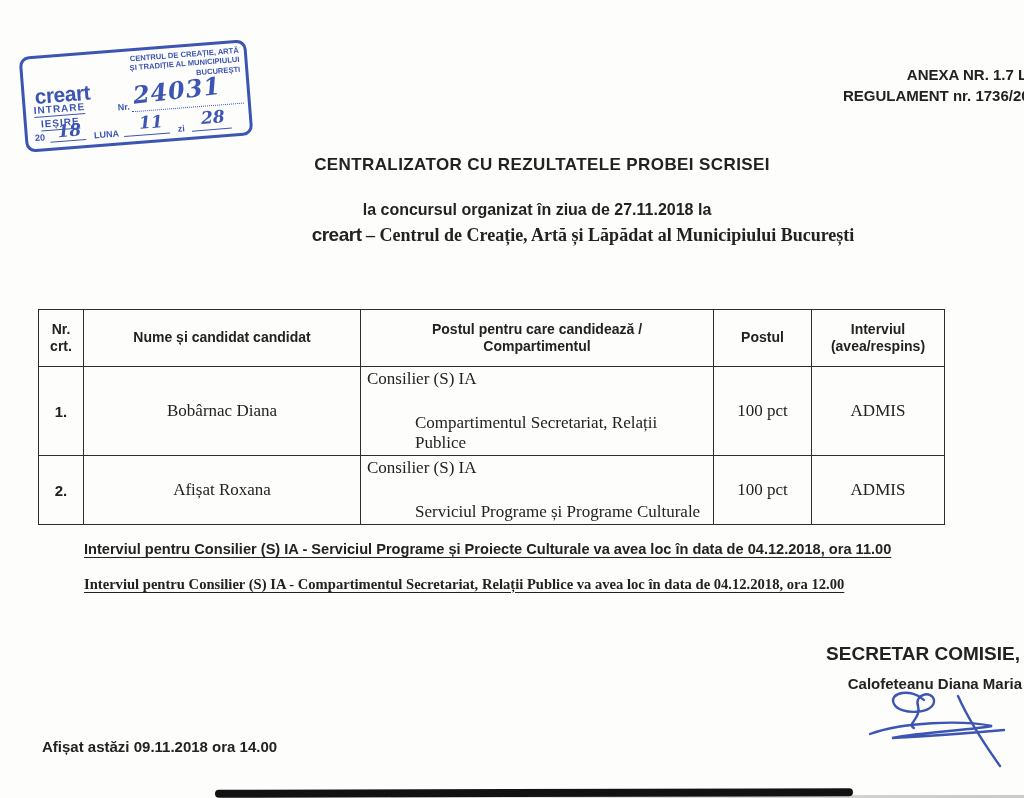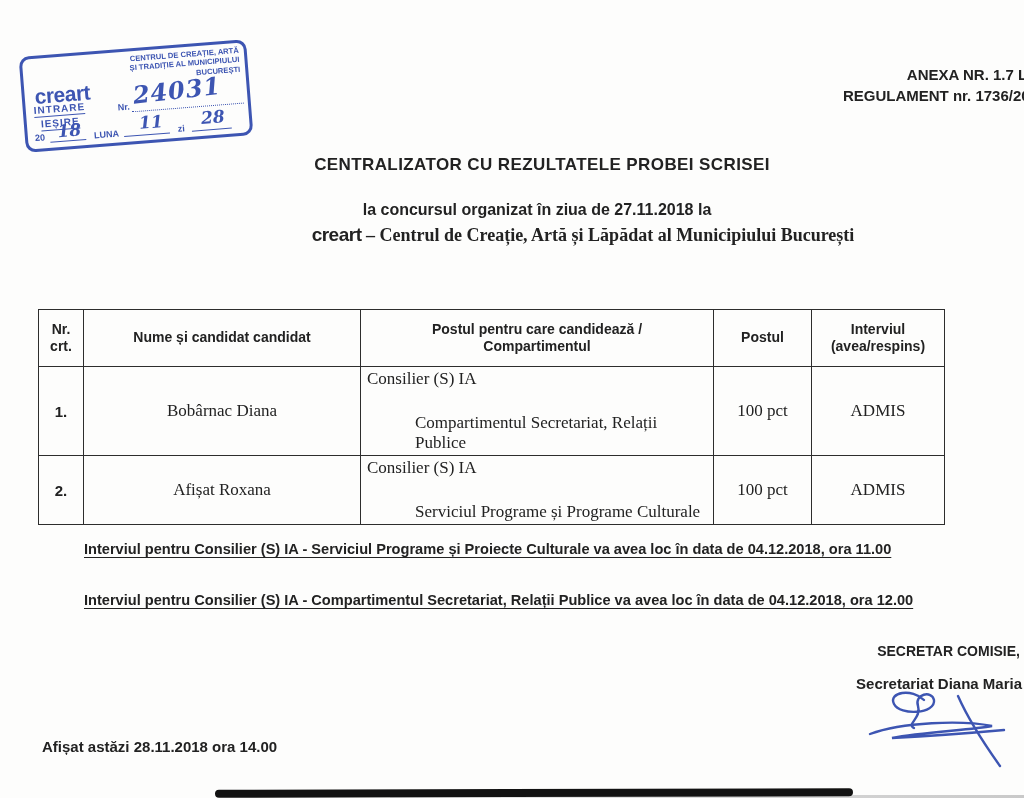--- a/index.html
+++ b/index.html
@@ -59,24 +59,24 @@
   td.nr-cell{font-family:"Liberation Sans",sans-serif;font-weight:bold;font-size:15px;}
   td.post-cell{text-align:left;vertical-align:top;padding:6px 10px;}
   .post-line1{display:block;}
   .post-line2{display:block;margin-top:24px;margin-left:48px;}
   tr.row1{height:71px;}
   tr.row2{height:68px;}
 
   
   .note{left:42px;font-size:14.6px;font-weight:bold;text-decoration:underline;text-underline-offset:3px;white-space:nowrap;margin-left:42px;}
   .note1{top:541px;}
-  .note2{top:592px;}
+  .note2{top:576px;font-family:Liberation Serif, serif;}
 
   
-  .sec-role{top:643px;right:4px;font-size:14px;font-weight:bold;}
+  .sec-role{top:643px;right:4px;font-size:19px;font-weight:bold;}
   .sec-name{top:675px;right:2px;font-size:15px;font-weight:bold;}
   .signature{left:862px;top:686px;width:160px;height:84px;}
 
   
   .footer-note{left:42px;top:738px;font-size:15px;font-weight:bold;}
 
   
   .scan-bar{left:215px;top:789px;width:638px;height:8px;background:#121212;border-radius:4px;transform:rotate(-0.15deg);}
   .scan-shadow{left:390px;top:795px;width:634px;height:3px;background:linear-gradient(to right,#e9e9e9,#c9c9c9);}
 </style>
@@ -160,27 +160,27 @@
     <td class="cell">100 pct</td>
     <td class="cell">ADMIS</td>
   </tr>
 </tbody>
   </table>
 
 <div class="abs note note1">Interviul pentru Consilier (S) IA - Serviciul Programe și Proiecte Culturale va avea loc în data de 04.12.2018, ora 11.00</div>
 <div class="abs note note2">Interviul pentru Consilier (S) IA - Compartimentul Secretariat, Relații Publice va avea loc în data de 04.12.2018, ora 12.00</div>
 
 <div class="abs sec-role">SECRETAR COMISIE,</div>
-<div class="abs sec-name">Secretariat Diana Maria</div>
+<div class="abs sec-name">Calofeteanu Diana Maria</div>
 <div class="abs signature">
   <svg width="160" height="84" viewBox="0 0 160 84">
     <g fill="none" stroke="#3d55b2" stroke-width="2.4" stroke-linecap="round">
       <path d="M62 14 C 50 2, 26 6, 32 18 C 38 30, 74 28, 72 14 C 70 4, 52 8, 56 20 C 60 32, 44 38, 52 42"></path>
       <path d="M8 48 C 40 36, 100 34, 130 40 C 110 44, 60 46, 30 52 C 70 50, 120 46, 142 44"></path>
       <path d="M96 10 C 104 28, 118 52, 138 80"></path>
     </g>
   </svg>
 </div>
 
-<div class="abs footer-note">Afișat astăzi 28.11.2018  ora 14.00</div>
+<div class="abs footer-note">Afișat astăzi 09.11.2018  ora 14.00</div>
 
 <div class="abs scan-shadow"></div>
 <div class="abs scan-bar"></div>
 
 </body></html>

